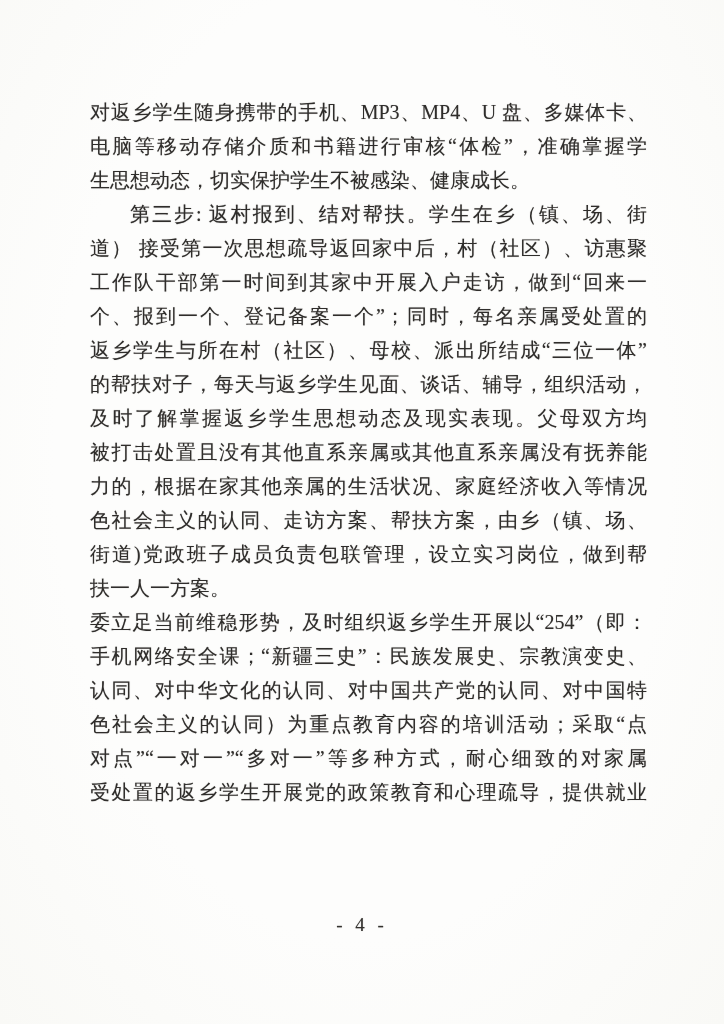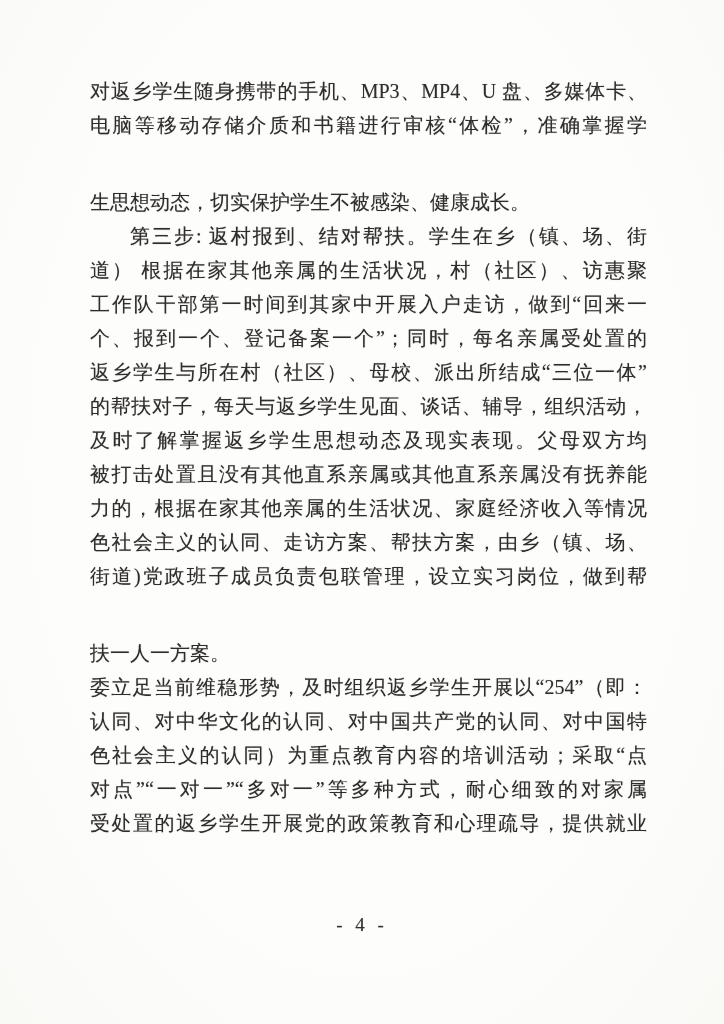--- a/index.html
+++ b/index.html
@@ -16,36 +16,35 @@
     color: #2f2d2b;
   }
   .scan-page {
     position: absolute;
     inset: 0;
     background: radial-gradient(ellipse at 50% 45%, #fdfdfc 60%, #f9f9f6 100%);
   }
   .doc-body {
     position: absolute;
     left: 90px;
-    top: 74px;
+    top: 95px;
     width: 557px;
   }
   .line {
     height: 34px;
     line-height: 34px;
     font-size: 20px;
     text-align: justify;
     text-align-last: justify;
     white-space: nowrap;
     text-shadow: 0 0 1px rgba(40, 36, 32, 0.35);
   }
   .line.para-end {
     text-align: left;
     text-align-last: left;
-    margin-top: 43px;
   }
   .line.indent {
     padding-left: 40px;
     box-sizing: border-box;
   }
   .step-heading {
     font-weight: normal;
     text-shadow: 0 0 1px rgba(30, 28, 26, 0.55);
   }
   .page-number {
@@ -62,31 +61,32 @@
 </style>
 </head>
 <body>
 
 <div class="scan-page">
   <div class="doc-body">
     <div class="line">对返乡学生随身携带的手机、MP3、MP4、U 盘、多媒体卡、</div>
     <div class="line">电脑等移动存储介质和书籍进行审核“体检”，准确掌握学</div>
     <div class="line para-end">生思想动态，切实保护学生不被感染、健康成长。</div>
     <div class="line indent"><span class="step-heading">第三步: 返村报到、结对帮扶。</span><span>学生在乡（镇、场、街</span></div>
-    <div class="line">道） 根据在家其他亲属的生活状况，村（社区）、访惠聚</div>
+    <div class="line">道） 接受第一次思想疏导返回家中后，村（社区）、访惠聚</div>
     <div class="line">工作队干部第一时间到其家中开展入户走访，做到“回来一</div>
     <div class="line">个、报到一个、登记备案一个”；同时，每名亲属受处置的</div>
     <div class="line">返乡学生与所在村（社区）、母校、派出所结成“三位一体”</div>
     <div class="line">的帮扶对子，每天与返乡学生见面、谈话、辅导，组织活动，</div>
     <div class="line">及时了解掌握返乡学生思想动态及现实表现。父母双方均</div>
     <div class="line">被打击处置且没有其他直系亲属或其他直系亲属没有抚养能</div>
     <div class="line">力的，根据在家其他亲属的生活状况、家庭经济收入等情况</div>
     <div class="line">色社会主义的认同、走访方案、帮扶方案，由乡（镇、场、</div>
     <div class="line">街道)党政班子成员负责包联管理，设立实习岗位，做到帮</div>
     <div class="line para-end">扶一人一方案。</div>
     <div class="line">委立足当前维稳形势，及时组织返乡学生开展以“254”（即：</div>
+    <div class="line">手机网络安全课；“新疆三史”：民族发展史、宗教演变史、</div>
     <div class="line">认同、对中华文化的认同、对中国共产党的认同、对中国特</div>
     <div class="line">色社会主义的认同）为重点教育内容的培训活动；采取“点</div>
     <div class="line">对点”“一对一”“多对一”等多种方式，耐心细致的对家属</div>
     <div class="line">受处置的返乡学生开展党的政策教育和心理疏导，提供就业</div>
   </div>
   <div class="page-number">- 4 -</div>
 </div>
 
 </body></html>

